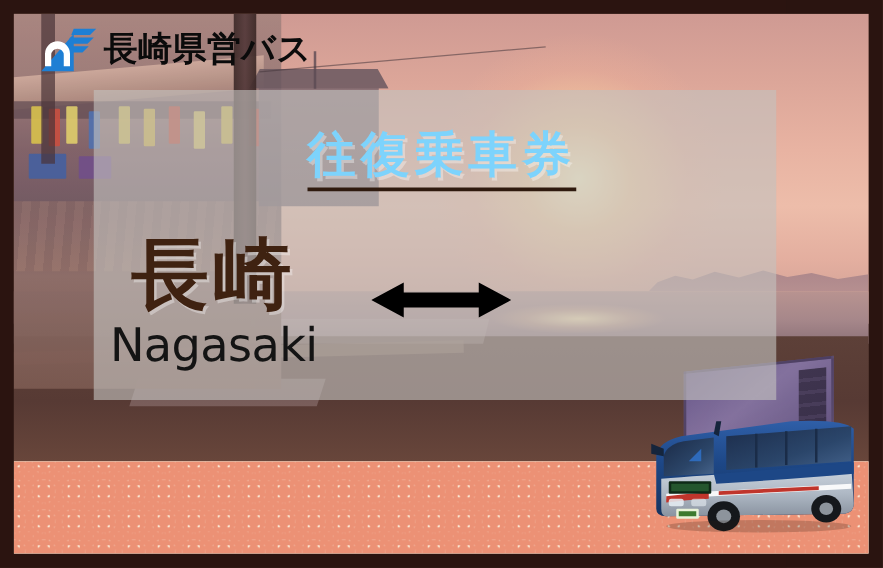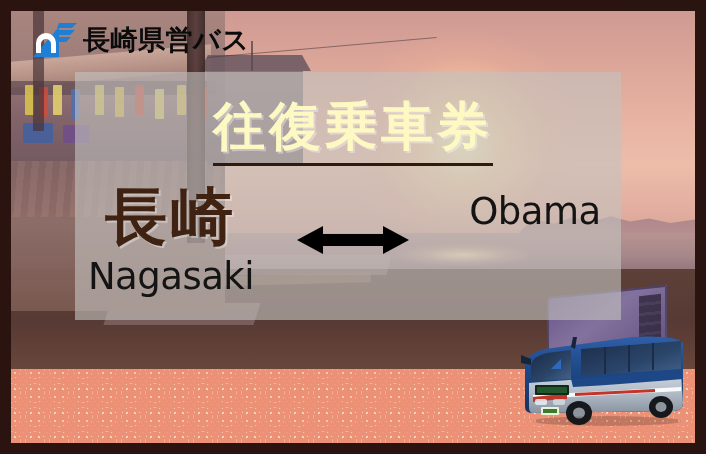--- a/index.html
+++ b/index.html
@@ -150,38 +150,38 @@
     letter-spacing:.5px; line-height:1;
     font-family:"DejaVu Sans", sans-serif;
   }
 
   
   .title-wrap{
     position:absolute; left:0; right:0; top:94px; text-align:center; z-index:25;
   }
   .title{
     display:inline-block;
-    font-size:52px; font-weight:700; color:#fef9c3;
+    font-size:39px; font-weight:700; color:#7dd3fc;
     letter-spacing:4px; line-height:1;
-    font-family:Liberation Mono, monospace;
+    font-family:Liberation Sans, sans-serif;
     text-shadow:2px 2px 0 rgba(255,255,255,.35);
     padding-bottom:6px;
     border-bottom:3px solid #2f1a0e;
   }
 
   
   .route{
     position:absolute; left:0; right:0; top:178px; z-index:25;
     display:flex; align-items:flex-start; justify-content:center; gap:0;
   }
   .stn{ width:236px; text-align:center; }
   .stn-ja{
     font-size:62px; font-weight:700; color:#3f2211;
     letter-spacing:4px; line-height:1.05;
-    font-family:Liberation Mono, monospace;
+    font-family:Liberation Serif, serif;
     text-shadow:2px 2px 0 rgba(255,255,255,.35);
   }
   .stn-en{
     margin-top:4px;
     font-size:37px; font-weight:400; color:#141414;
     letter-spacing:-.5px; line-height:1;
     font-family:"DejaVu Sans", sans-serif;
   }
   .arrow{
     width:128px; padding-top:34px;
@@ -271,21 +271,20 @@
         <div class="stn-en">Nagasaki</div>
       </div>
 
       <div class="arrow">
         <svg width="112" height="34" viewBox="0 0 112 34" xmlns="http://www.w3.org/2000/svg">
           <polygon points="0,17 26,3 26,11 86,11 86,3 112,17 86,31 86,23 26,23 26,31" fill="#000000"></polygon>
         </svg>
       </div>
 
       <div class="stn">
-        <div class="stn-en">Obama</div>
       </div>
     </div>
 
     <div class="bus">
       <svg width="172" height="98" viewBox="0 0 172 98" xmlns="http://www.w3.org/2000/svg">
         <defs>
           <linearGradient id="bodyTop" x1="0" y1="0" x2="0" y2="1">
             <stop offset="0%" stop-color="#2f5fa8"></stop>
             <stop offset="45%" stop-color="#1d4786"></stop>
             <stop offset="100%" stop-color="#16335f"></stop>

